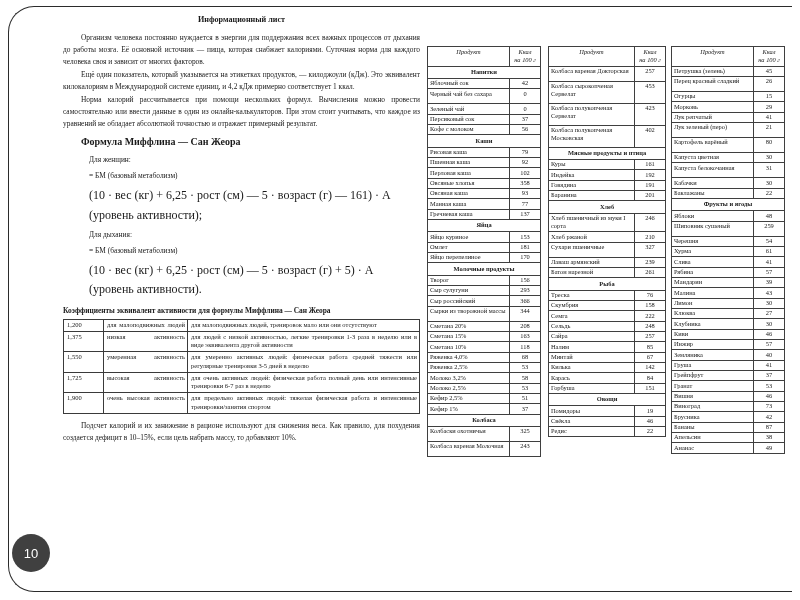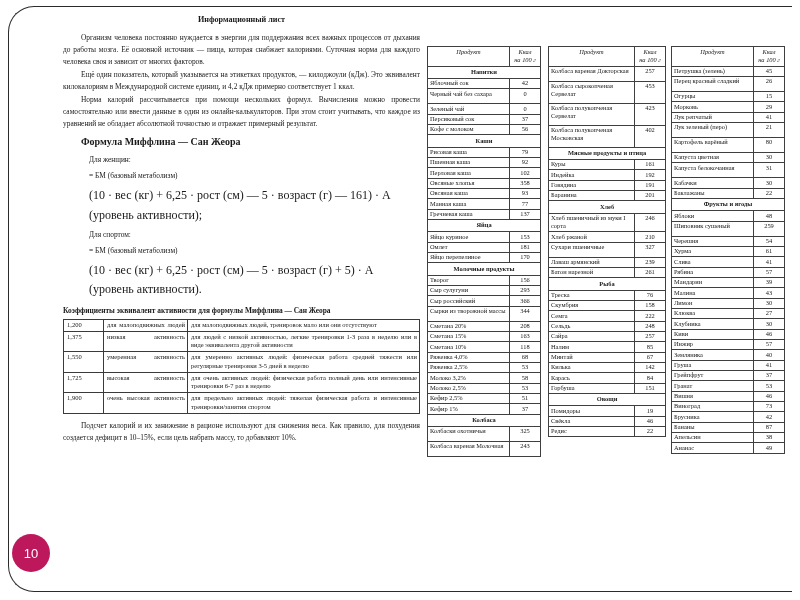--- a/index.html
+++ b/index.html
@@ -144,38 +144,38 @@
   table.food td.tall { height: 13px; }
   table.food td.tall3 { height: 20px; }
 </style>
 </head>
 <body>
 
 <div id="page">
 
   <div id="page-frame"></div>
 
-  <div id="page-number" style="background: #be185d; text-align: right;">10</div>
+  <div id="page-number" style="background: #404040; text-align: right;">10</div>
 
   <div id="article">
 
     <div class="doc-title">Информационный лист</div>
 
     <p>Организм человека постоянно нуждается в энергии для поддержания всех важных процессов от дыхания до работы мозга. Её основной источник — пища, которая снабжает калориями. Суточная норма для каждого человека своя и зависит от многих факторов.</p>
 
 
     <p>Ещё один показатель, который указывается на этикетках продуктов, — килоджоули (кДж). Это эквивалент килокалориям в Международной системе единиц, и 4,2 кДж примерно соответствует 1 ккал.</p>
 
     <p>Норма калорий рассчитывается при помощи нескольких формул. Вычисления можно провести самостоятельно или ввести данные в один из онлайн-калькуляторов. При этом стоит учитывать, что каждое из уравнений не обладает абсолютной точностью и отражает примерный результат.</p>
 
     <p class="h-sub">Формула Миффлина — Сан Жеора</p>
     <p class="f-line">Для женщин:</p>
     <p class="f-line">= БМ (базовый метаболизм)</p>
     <p class="f-line big">(10 · вес (кг) + 6,25 · рост (см) — 5 · возраст (г) — 161) · A (уровень активности);</p>
-    <p class="f-line">Для спортом:</p>
+    <p class="f-line">Для дыхания:</p>
     <p class="f-line">= БМ (базовый метаболизм)</p>
     <p class="f-line big">(10 · вес (кг) + 6,25 · рост (см) — 5 · возраст (г) + 5) · A (уровень активности).</p>
 
     <p class="tbl-caption">Коэффициенты эквивалент активности для формулы Миффлина — Сан Жеора</p>
 
     <table class="coef">
       <tbody>
           <tr>
             <td class="c1">1,200</td>
             <td class="c2">для малоподвижных людей</td>

